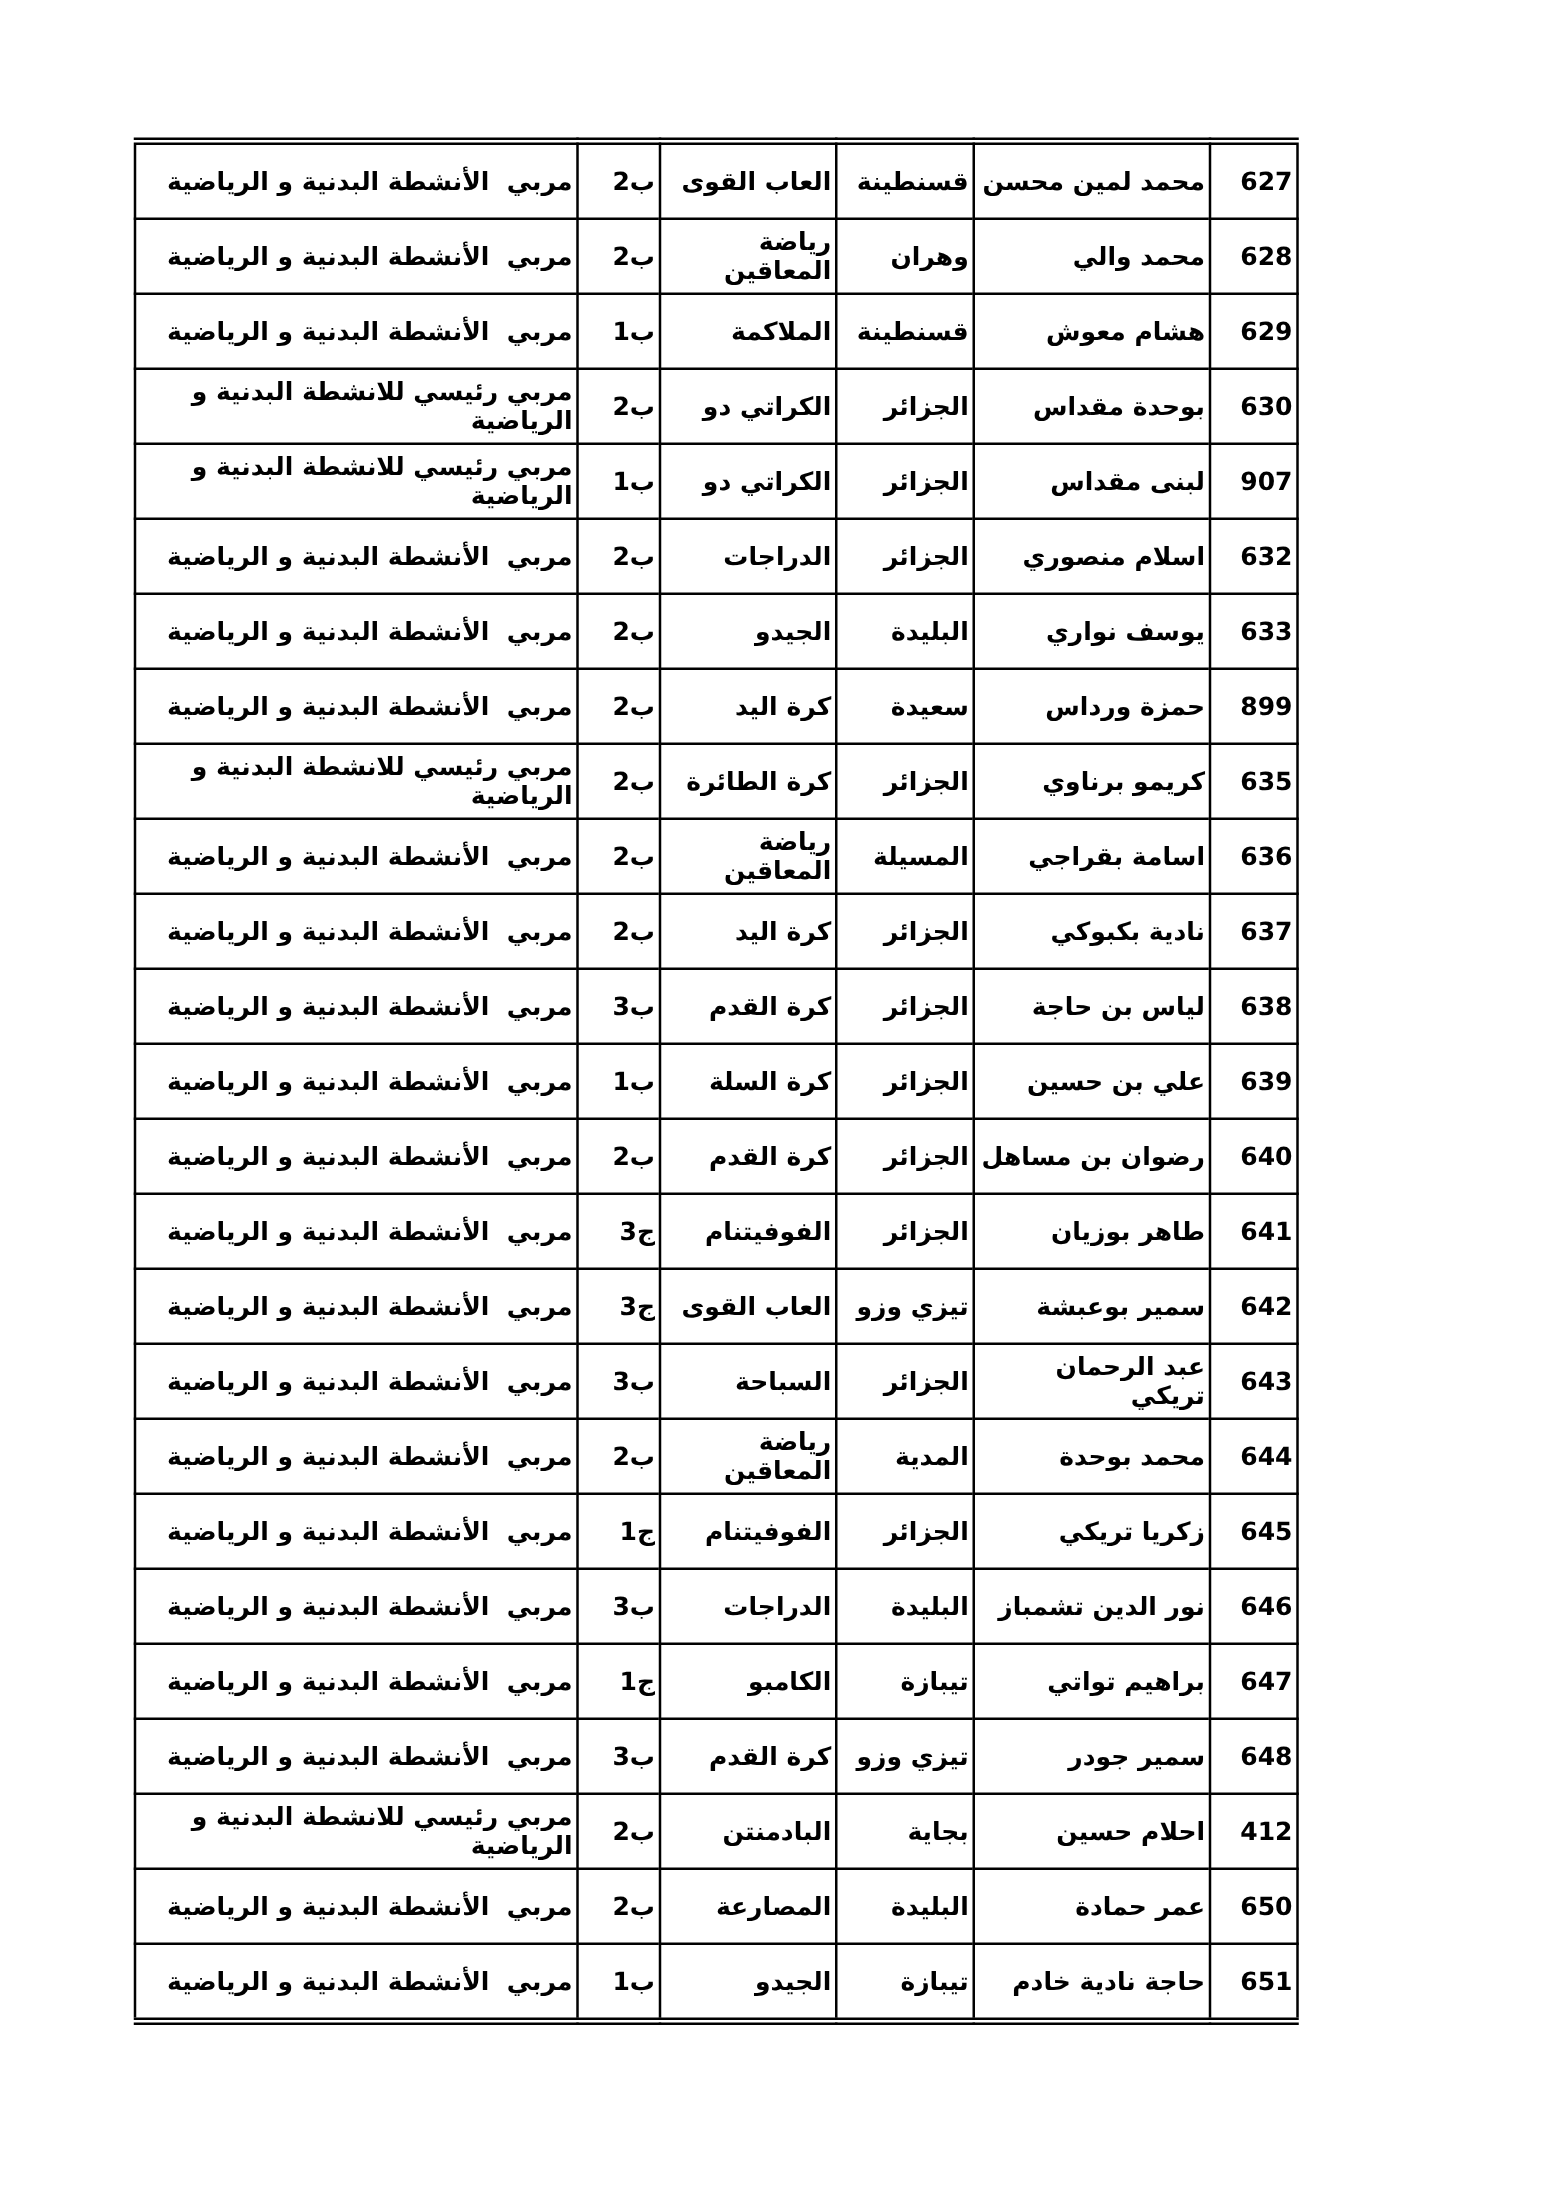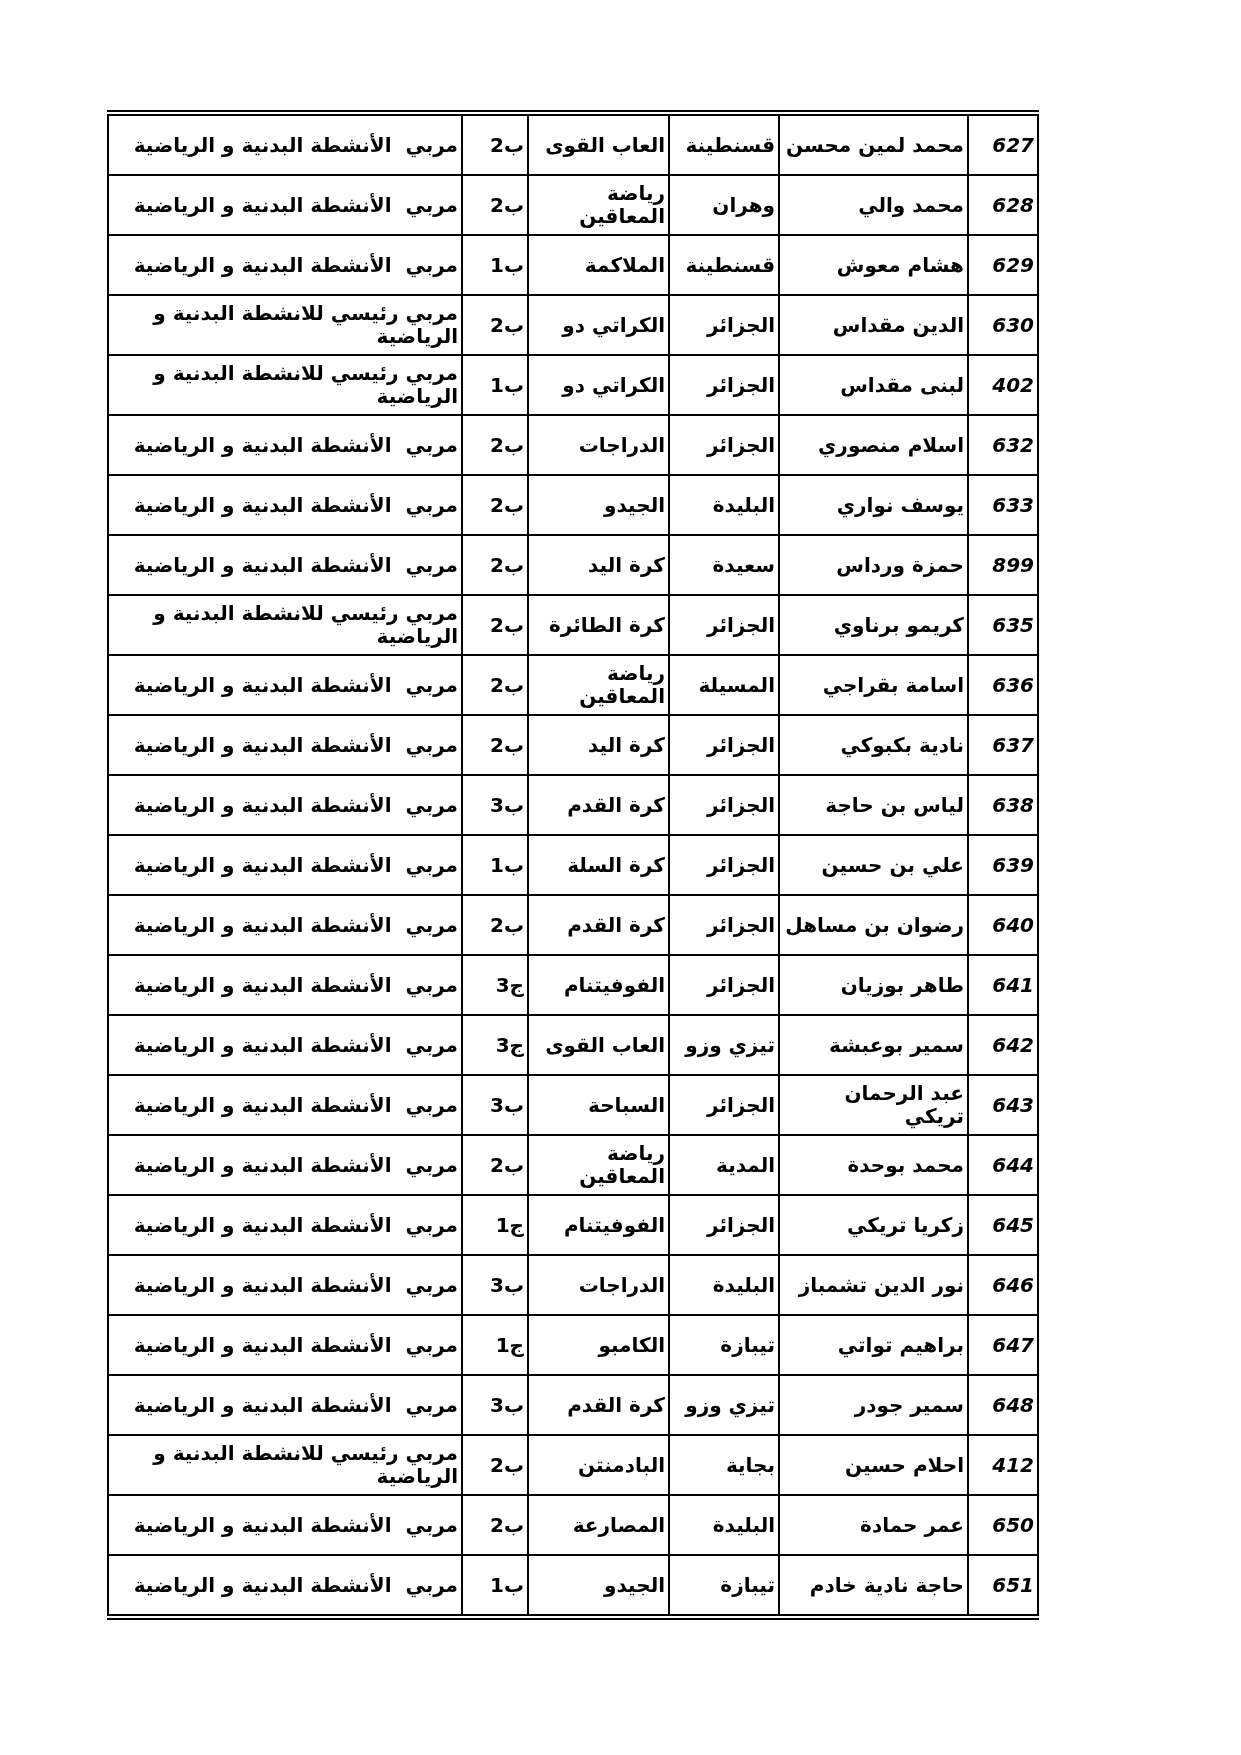--- a/index.html
+++ b/index.html
@@ -40,21 +40,20 @@
     overflow: hidden;
     line-height: 1.15;
   }
   td.c-num {
     font-family: "Liberation Serif", serif;
     font-weight: bold;
     font-size: 26px;
     text-align: center;
     direction: ltr;
     padding: 0;
-    font-style: italic;
   }
   td.c-name  { font-size: 20px; }
   td.c-city  { font-size: 20px; margin-left: 48px; }
   td.c-sport { font-size: 19px; margin-top: 32px; }
   td.c-grade { font-size: 21px; }
   td.c-job   { font-size: 19px; white-space: pre-wrap; }
 </style>
 </head>
 <body>
 
@@ -88,28 +87,28 @@
         <tr>
           <td class="c-num">629</td>
           <td class="c-name">هشام معوش</td>
           <td class="c-city">قسنطينة</td>
           <td class="c-sport">الملاكمة</td>
           <td class="c-grade">ب1</td>
           <td class="c-job">مربي  الأنشطة البدنية و الرياضية</td>
         </tr>
         <tr>
           <td class="c-num">630</td>
-          <td class="c-name">الدين مقداس</td>
+          <td class="c-name">بوحدة مقداس</td>
           <td class="c-city">الجزائر</td>
           <td class="c-sport">الكراتي دو</td>
           <td class="c-grade">ب2</td>
           <td class="c-job">مربي رئيسي للانشطة البدنية و الرياضية</td>
         </tr>
         <tr>
-          <td class="c-num">402</td>
+          <td class="c-num">907</td>
           <td class="c-name">لبنى مقداس</td>
           <td class="c-city">الجزائر</td>
           <td class="c-sport">الكراتي دو</td>
           <td class="c-grade">ب1</td>
           <td class="c-job">مربي رئيسي للانشطة البدنية و الرياضية</td>
         </tr>
         <tr>
           <td class="c-num">632</td>
           <td class="c-name">اسلام منصوري</td>
           <td class="c-city">الجزائر</td>

